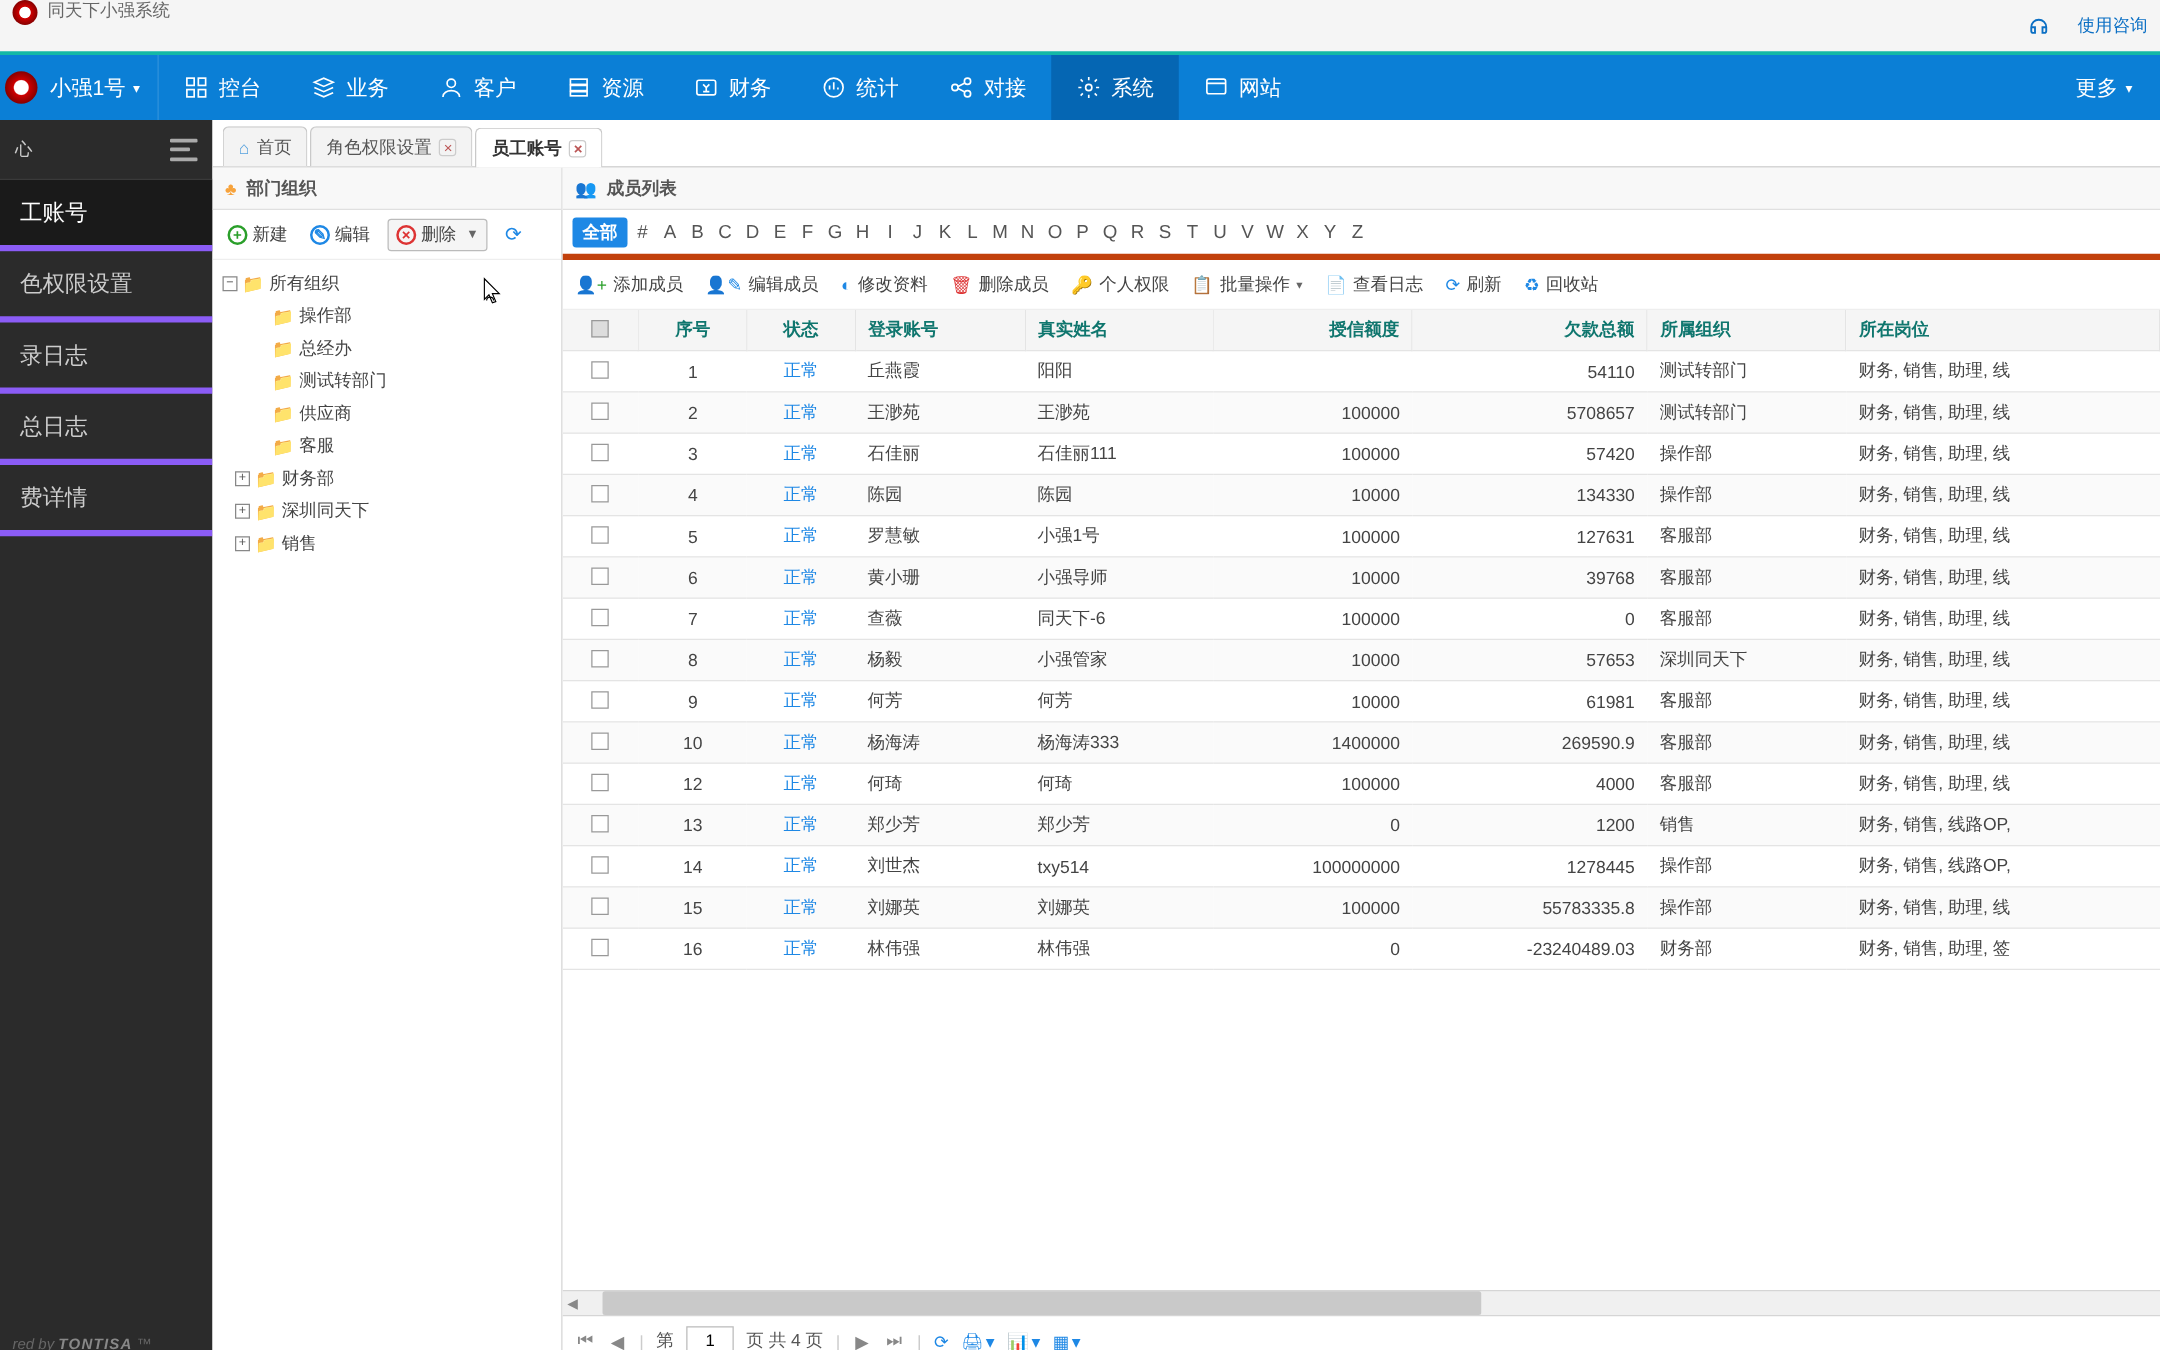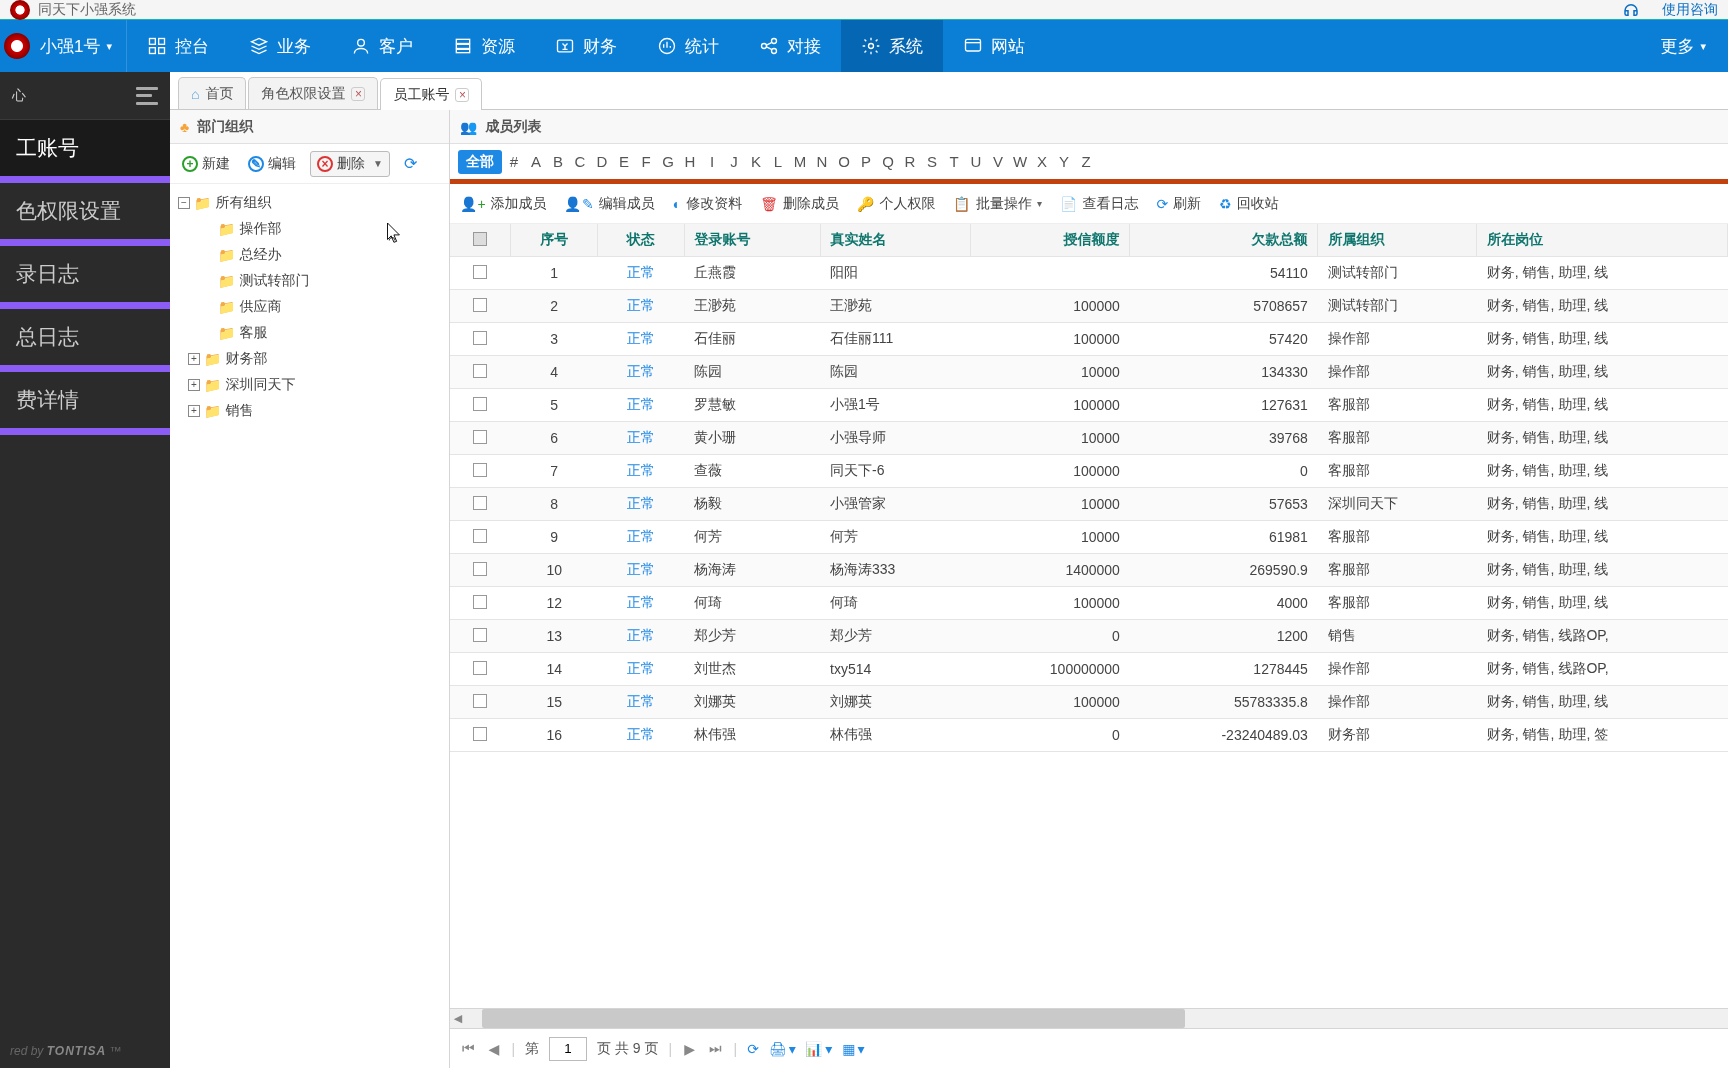--- a/index.html
+++ b/index.html
@@ -1,17 +1,17 @@
 <!DOCTYPE html>
 <html><head>
 <meta charset="utf-8">
 <style>
 *{box-sizing:border-box;margin:0;padding:0}
 body{font-family:"Microsoft YaHei",Arial,sans-serif;font-size:14px;color:#333;background:#fff;overflow:hidden;width:1728px;height:1080px;position:relative}
-.topbar{height:20px;background:#f5f5f5;display:flex;align-items:center;padding:0 10px;border-bottom:1px solid #14b8a6}
+.topbar{height:44px;background:#f5f5f5;display:flex;padding:0 10px;border-bottom:3px solid #14b8a6}
 .topbar .logo{width:20px;height:20px;border-radius:50%;background:radial-gradient(circle,#fff 30%,#c00 35%,#800 70%);margin-right:8px}
 .topbar .title{flex:1;color:#666}
 .topbar .help{color:#0b6fc4;display:flex;align-items:center;gap:22px}
 .topbar .help svg{width:18px;height:18px}
 .navbar{height:52px;background:#0b7fd6;display:flex;align-items:center;color:#fff}
 .navbar .brandlogo{width:26px;height:26px;border-radius:50%;background:radial-gradient(circle,#fff 30%,#c00 35%,#800 70%);margin:0 6px 0 4px}
 .navbar .brand{padding:0 14px 0 4px;font-size:17px;font-weight:500;display:flex;align-items:center;gap:6px;height:100%;border-right:1px solid rgba(255,255,255,0.15)}
 .navbar .brand .chev{font-size:11px}
 .nav-items{display:flex;height:100%}
 .nav-item{display:flex;align-items:center;gap:8px;padding:0 20px;cursor:pointer;font-size:17px}
@@ -19,28 +19,28 @@
 .nav-item svg{width:20px;height:20px;fill:none;stroke:#fff;stroke-width:1.6}
 .nav-more{margin-left:auto;padding:0 22px;display:flex;align-items:center;gap:6px;font-size:17px}
 .main{display:flex;height:calc(1080px - 32px - 52px)}
 .sidebar{width:170px;background:#2b2b2b;color:#ccc;display:flex;flex-direction:column}
 .sidebar .hdr{height:48px;display:flex;align-items:center;justify-content:space-between;padding:0 12px;border-bottom:1px solid #3a3a3a}
 .sidebar .hdr .collapse{width:22px;height:18px;display:flex;flex-direction:column;justify-content:space-between}
 .sidebar .hdr .collapse span{height:3px;background:#aaa;border-radius:1px}
 .sidebar .hdr .collapse span:nth-child(1){width:22px}
 .sidebar .hdr .collapse span:nth-child(2){width:16px}
 .sidebar .hdr .collapse span:nth-child(3){width:22px}
-.side-item{padding:14px 16px;cursor:pointer;font-size:21px;border-bottom:7px solid #8b5cf6}
+.side-item{padding:14px 16px;cursor:pointer;font-size:18px;border-bottom:5px solid #8b5cf6}
 .side-item.active{background:#1a1a1a;color:#fff}
 .sidebar .footer{margin-top:auto;padding:10px;color:#666;font-size:12px;font-style:italic}
 .sidebar .footer b{color:#888;letter-spacing:1px}
 .content{flex:1;background:#fff;display:flex;flex-direction:column;overflow:hidden}
 .tabs{height:38px;display:flex;align-items:flex-end;padding:6px 8px 0;border-bottom:1px solid #c9c9c9;gap:0}
 .tab{height:32px;border:1px solid #c9c9c9;border-bottom:none;background:#f3f3f3;border-radius:5px 5px 0 0;padding:0 12px;display:flex;align-items:center;gap:6px;margin-right:2px;color:#555;cursor:pointer}
-.tab.active{background:#fff;font-weight:400;color:#333;position:relative;top:1px}
+.tab.active{background:#fff;font-weight:700;color:#333;position:relative;top:1px}
 .tab .home-ic{color:#57a2de}
 .tab .x{color:#b55;font-size:12px;border:1px solid #ccc;border-radius:3px;width:14px;height:14px;display:flex;align-items:center;justify-content:center;line-height:1}
 .panels{flex:1;display:flex;overflow:hidden}
 .left-panel{width:280px;border-right:1px solid #d5d5d5;display:flex;flex-direction:column}
 .panel-hdr{height:34px;display:flex;align-items:center;gap:8px;padding:0 10px;background:#f8f8f8;border-bottom:1px solid #e0e0e0;font-weight:600;color:#555}
 .panel-hdr .ic{color:#f7a33c}
 .tree-tb{height:40px;display:flex;align-items:center;gap:10px;padding:0 8px;border-bottom:1px solid #eee}
 .tbtn{display:flex;align-items:center;gap:4px;cursor:pointer;color:#444;padding:2px 4px}
 .tbtn .ic{width:16px;height:16px;border-radius:50%;display:inline-flex;align-items:center;justify-content:center;font-size:12px;font-weight:bold}
 .tbtn.new .ic{color:#2a9f2a;border:2px solid #2a9f2a}
@@ -555,21 +555,21 @@
         <div class="hscroll">
           <div class="arrow">◀</div>
             <div class="thumb"></div>
         </div>
         <div class="pager">
           <span class="pbtn">⏮</span>
           <span class="pbtn">◀</span>
           <span class="sep">|</span>
           <span>第</span>
           <input value="1" style="">
-          <span>页 共 9 页</span>
+          <span>页 共 4 页</span>
           <span class="sep">|</span>
           <span class="pbtn">▶</span>
           <span class="pbtn">⏭</span>
           <span class="sep">|</span>
           <span class="ic-btn">⟳</span>
           <span class="ic-btn">🖨<span class="dd">▾</span></span>
           <span class="ic-btn">📊<span class="dd">▾</span></span>
           <span class="ic-btn">▦<span class="dd">▾</span></span>
         </div>
       </div>

